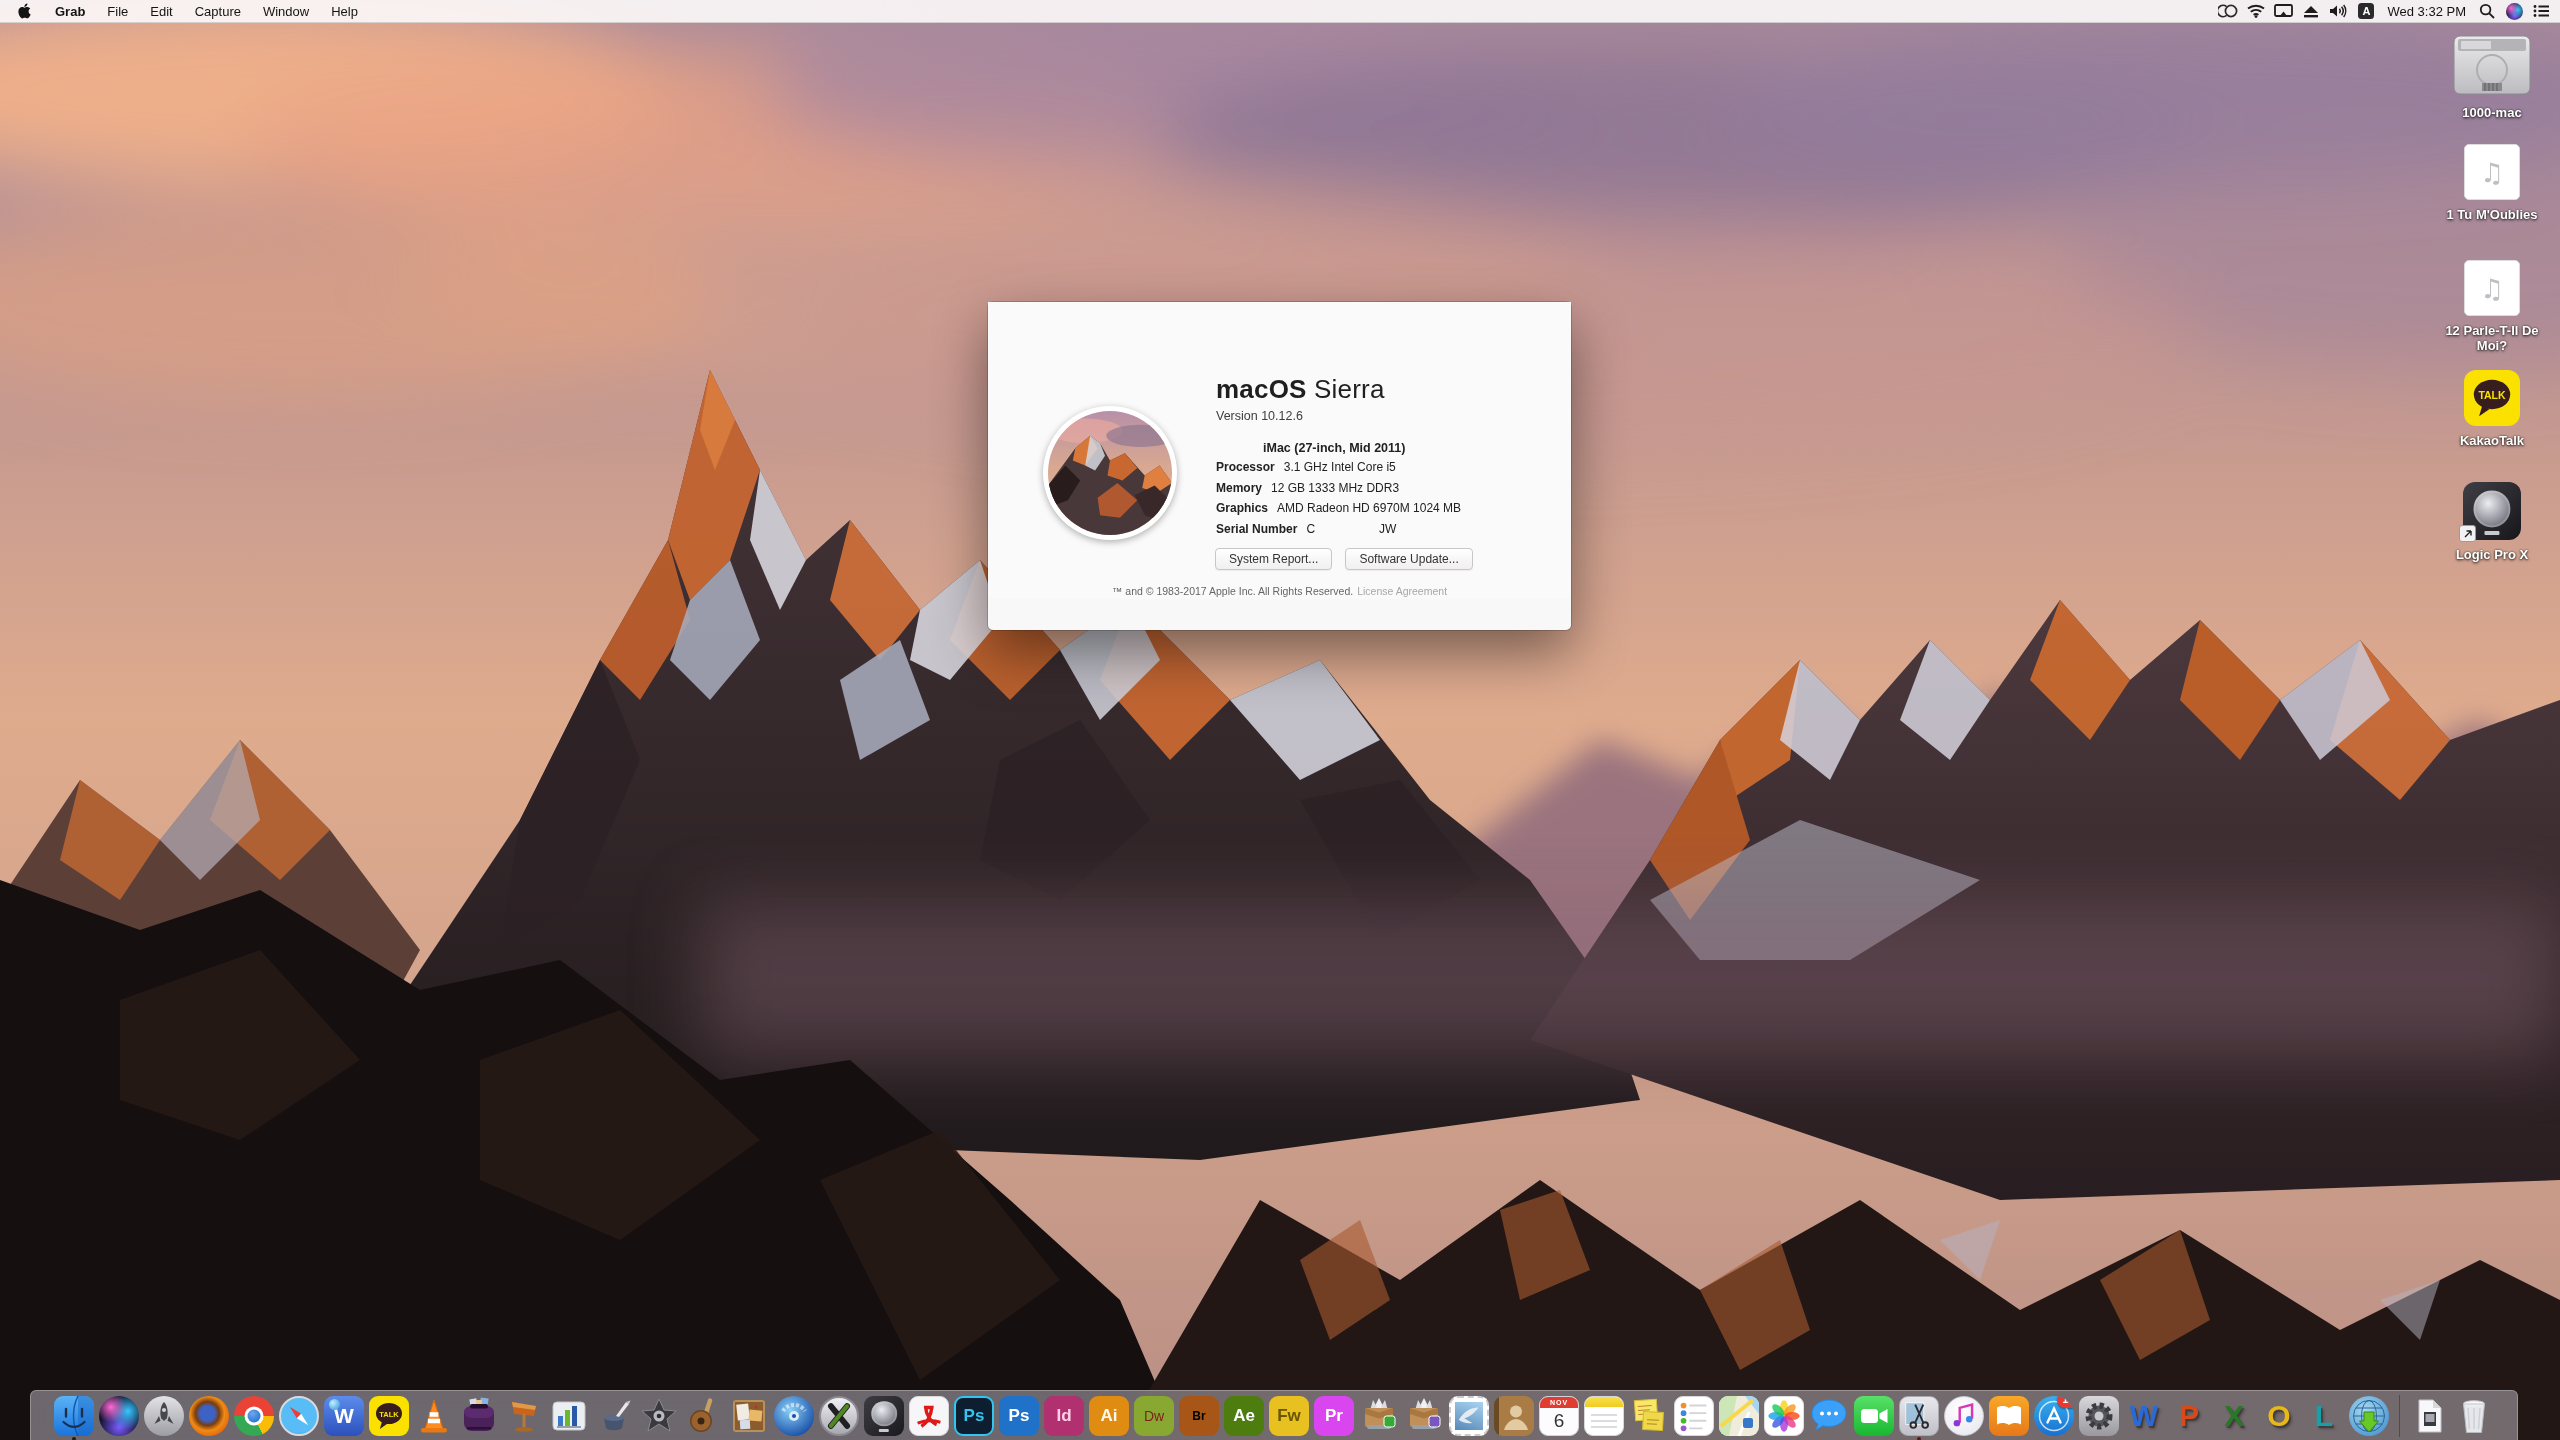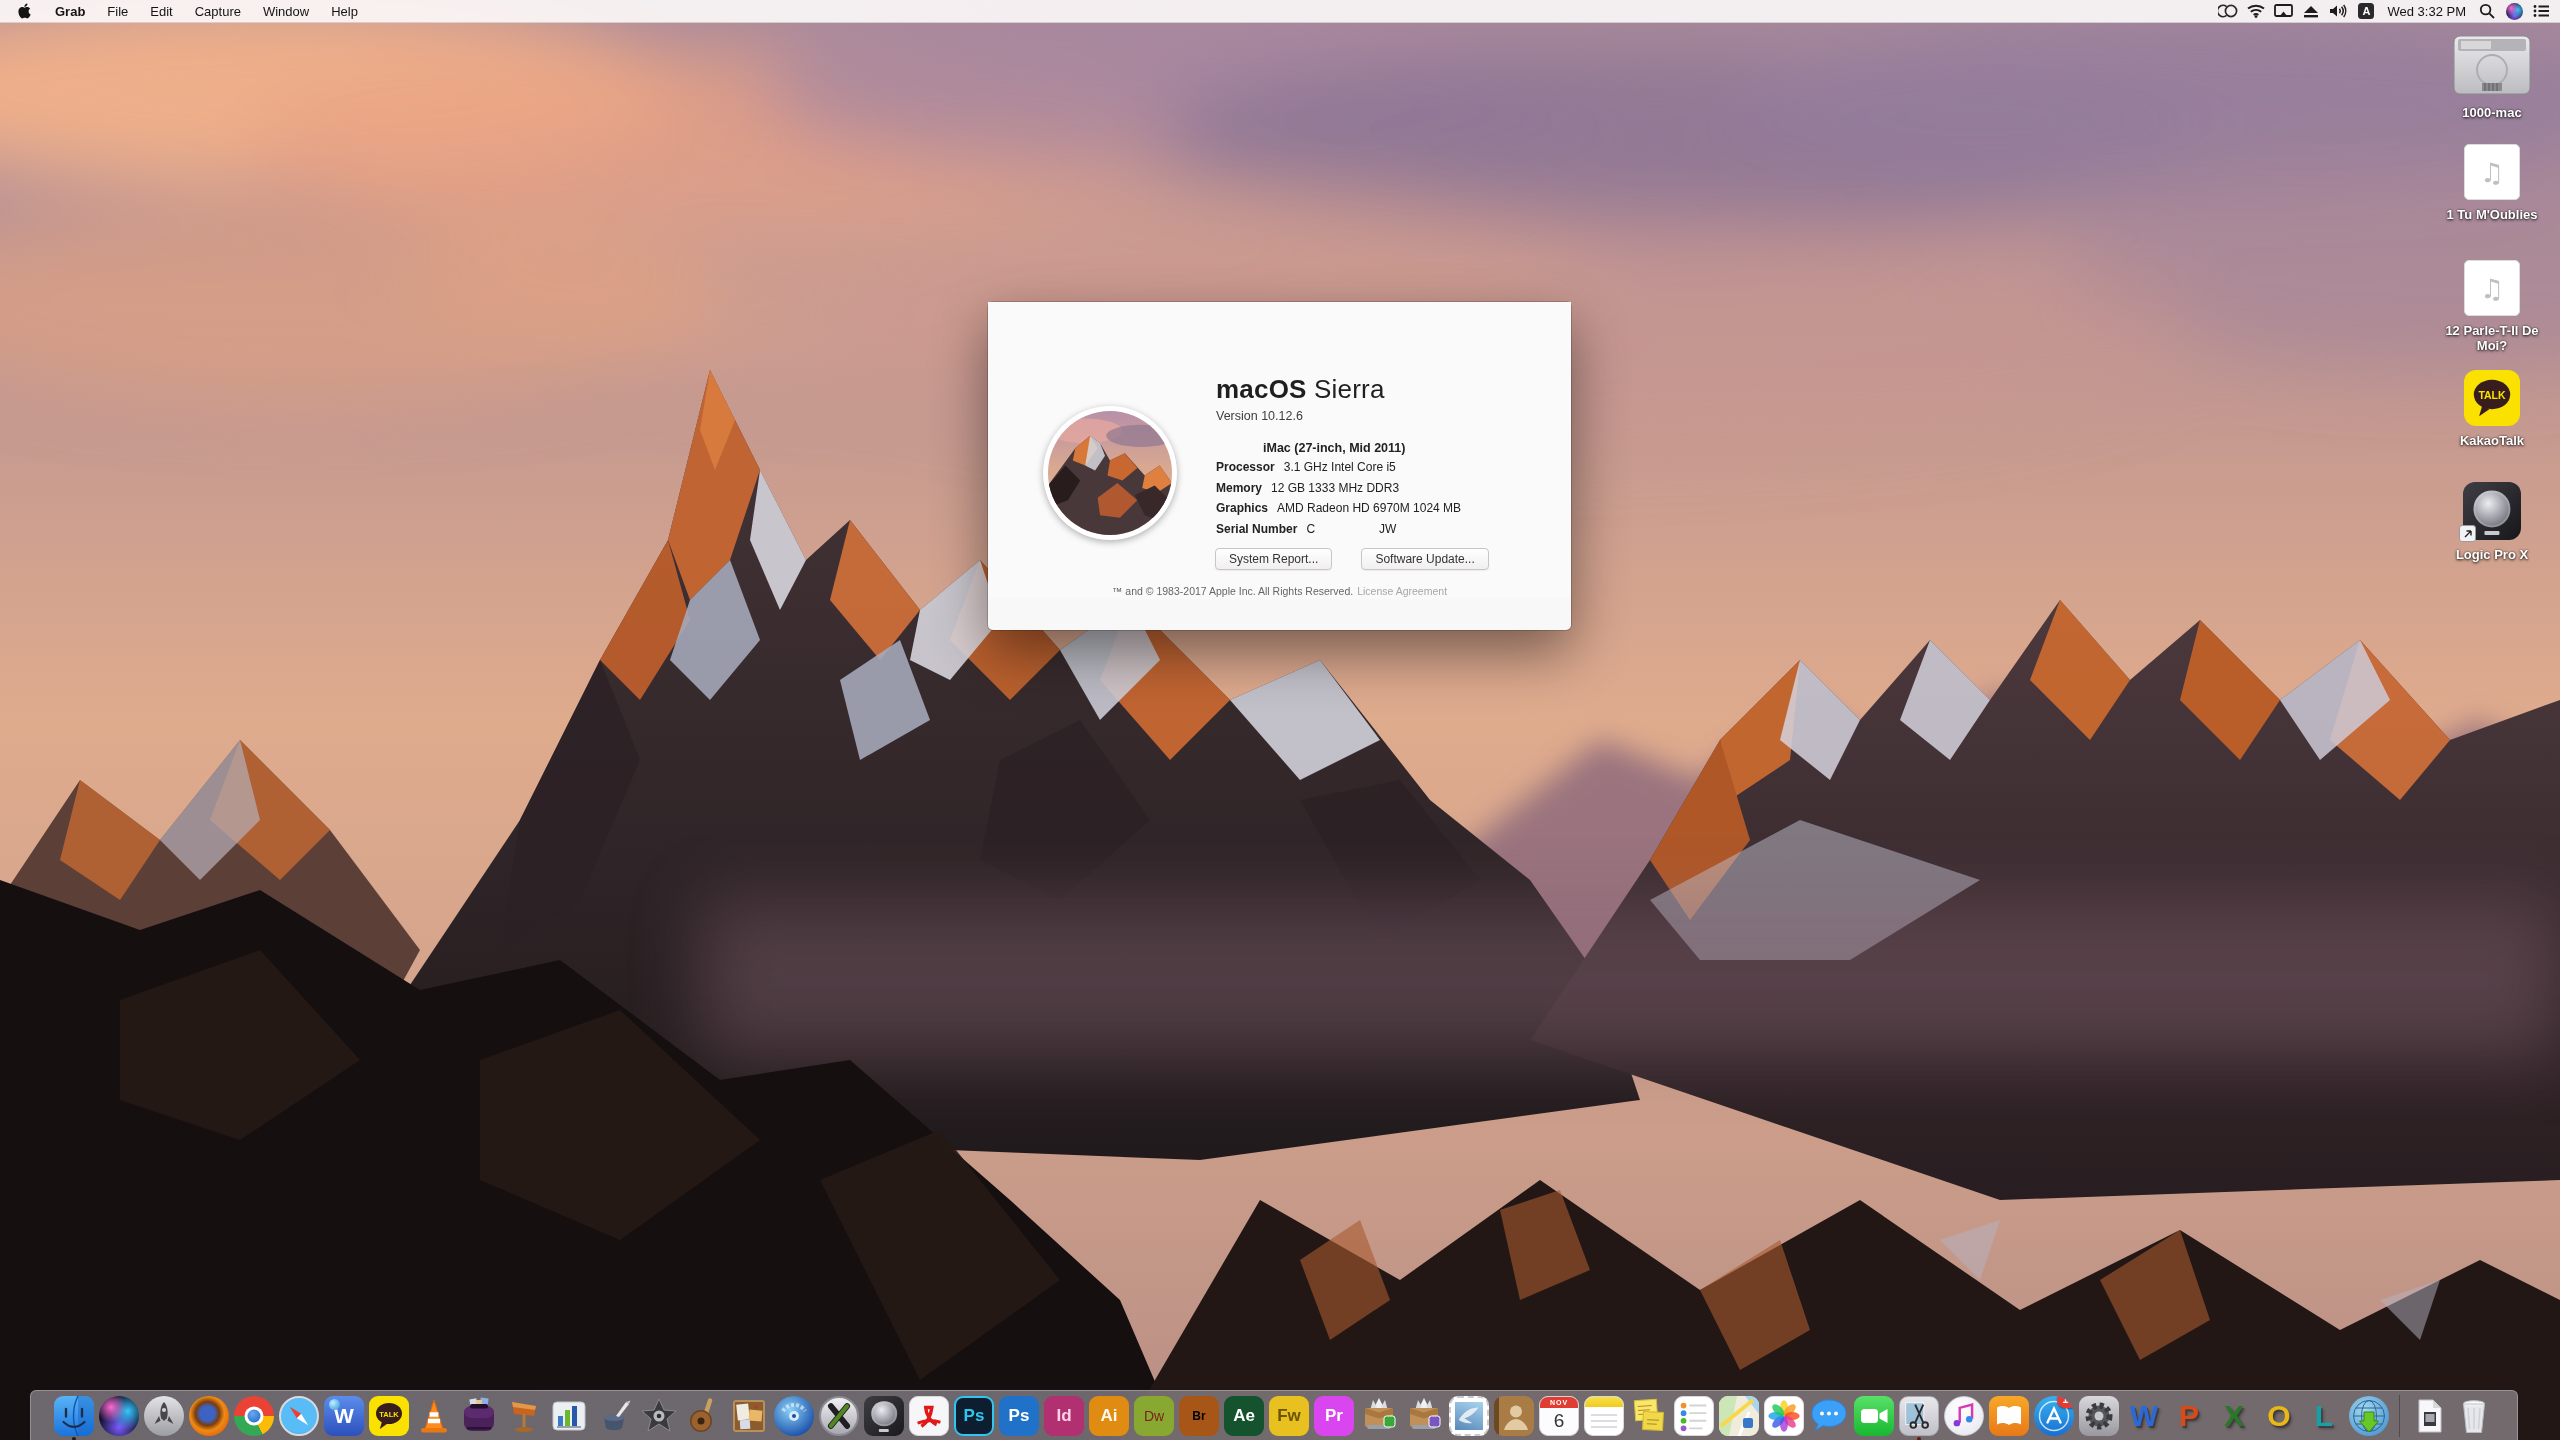--- a/index.html
+++ b/index.html
@@ -47,21 +47,21 @@
   .about-title{position:absolute;left:228px;top:72px;font-size:26px;color:#1f1f1f;letter-spacing:.2px;}
   .about-title .b{font-weight:700;}
   .about-title .l{font-weight:400;}
   .about-version{position:absolute;left:228px;top:107px;font-size:12.5px;color:#3d3d3d;}
   .about-model{position:absolute;left:228px;top:139px;font-size:12.5px;font-weight:700;color:#222;padding-left:47px;}
   .spec-rows{position:absolute;left:228px;top:158px;font-size:12px;color:#222;}
   .spec-row{margin-bottom:6.5px;}
   .spec-label{font-weight:700;}
   .spec-val{margin-left:9px;}
   .serial-gap{display:inline-block;width:64px;}
-  .btn-row{position:absolute;left:227px;top:246px;display:flex;gap:29px;}
+  .btn-row{position:absolute;left:227px;top:246px;display:flex;gap:13px;}
   .mac-btn{background:linear-gradient(#ffffff,#f1efef);border:1px solid #c8c6c6;border-radius:4px;
     font-size:12px;color:#333;padding:3px 13px;box-shadow:0 1px 1px rgba(0,0,0,.06);font-family:inherit;}
   .win-footer{position:absolute;left:0;right:0;top:283px;text-align:center;font-size:10.5px;color:#666;}
   .win-footer .lic{color:#a7a7a7;margin-left:4px;}
   
   .dock{position:absolute;left:30px;right:42px;bottom:0;height:50px;z-index:50;
     background:rgba(168,163,171,.6);border:1px solid rgba(255,255,255,.28);border-bottom:none;
     border-radius:6px 6px 0 0;display:flex;align-items:center;justify-content:center;gap:2px;
     padding:0 4px;box-sizing:border-box;backdrop-filter:blur(8px) saturate(1.3);}
   .dock-item{width:43px;height:44px;position:relative;display:flex;align-items:center;justify-content:center;flex:0 0 auto;}
@@ -558,21 +558,21 @@
       <div class="tile" style="background:#88a832">
         <div class="ctr" style="position:absolute;inset:0;color:#7f1d1d;font-size:14px;font-weight:400">Dw</div>
       </div>
     </div>
     <div class="dock-item">
       <div class="tile" style="background:#a85618">
         <div class="ctr" style="position:absolute;inset:0;color:#000000;font-size:12px;font-weight:700">Br</div>
       </div>
     </div>
     <div class="dock-item">
-      <div class="tile" style="background:#14532d">
+      <div class="tile" style="background:#4d7c0f">
         <div class="ctr" style="position:absolute;inset:0;color:#ffffff;font-size:17px;font-weight:700">Ae</div>
       </div>
     </div>
     <div class="dock-item">
       <div class="tile" style="background:#e8c020">
         <div class="ctr" style="position:absolute;inset:0;color:#6a5600;font-size:17px;font-weight:700">Fw</div>
       </div>
     </div>
     <div class="dock-item">
       <div class="tile" style="background:#d946ef">

